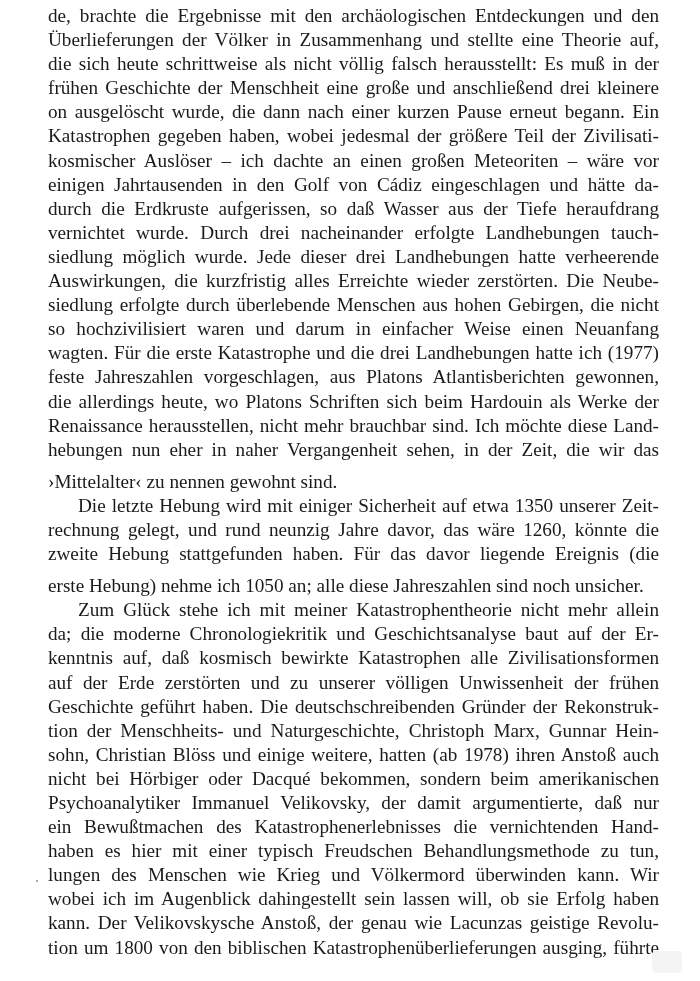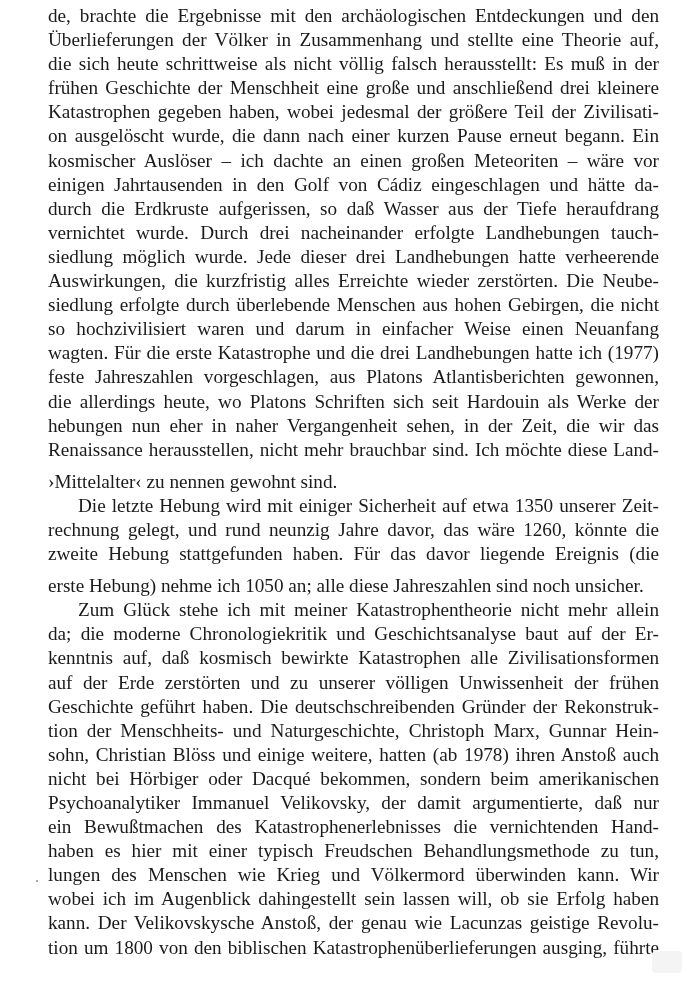--- a/index.html
+++ b/index.html
@@ -29,35 +29,35 @@
 </style>
 </head>
 <body>
 
 <div class="page" id="page">
     <div>
       <span class="line">de, brachte die Ergebnisse mit den archäologischen Entdeckungen und den</span>
       <span class="line">Überlieferungen der Völker in Zusammenhang und stellte eine Theorie auf,</span>
       <span class="line">die sich heute schrittweise als nicht völlig falsch herausstellt: Es muß in der</span>
       <span class="line">frühen Geschichte der Menschheit eine große und anschließend drei kleinere</span>
+      <span class="line">on ausgelöscht wurde, die dann nach einer kurzen Pause erneut begann. Ein</span>
       <span class="line">Katastrophen gegeben haben, wobei jedesmal der größere Teil der Zivilisati-</span>
-      <span class="line">on ausgelöscht wurde, die dann nach einer kurzen Pause erneut begann. Ein</span>
       <span class="line">kosmischer Auslöser – ich dachte an einen großen Meteoriten – wäre vor</span>
       <span class="line">einigen Jahrtausenden in den Golf von Cádiz eingeschlagen und hätte da-</span>
       <span class="line">durch die Erdkruste aufgerissen, so daß Wasser aus der Tiefe heraufdrang</span>
       <span class="line">vernichtet wurde. Durch drei nacheinander erfolgte Landhebungen tauch-</span>
       <span class="line">siedlung möglich wurde. Jede dieser drei Landhebungen hatte verheerende</span>
       <span class="line">Auswirkungen, die kurzfristig alles Erreichte wieder zerstörten. Die Neube-</span>
       <span class="line">siedlung erfolgte durch überlebende Menschen aus hohen Gebirgen, die nicht</span>
       <span class="line">so hochzivilisiert waren und darum in einfacher Weise einen Neuanfang</span>
       <span class="line">wagten. Für die erste Katastrophe und die drei Landhebungen hatte ich (1977)</span>
       <span class="line">feste Jahreszahlen vorgeschlagen, aus Platons Atlantisberichten gewonnen,</span>
-      <span class="line">die allerdings heute, wo Platons Schriften sich seit Hardouin als Werke der</span>
+      <span class="line">die allerdings heute, wo Platons Schriften sich beim Hardouin als Werke der</span>
+      <span class="line">Renaissance herausstellen, nicht mehr brauchbar sind. Ich möchte diese Land-</span>
       <span class="line">hebungen nun eher in naher Vergangenheit sehen, in der Zeit, die wir das</span>
-      <span class="line">Renaissance herausstellen, nicht mehr brauchbar sind. Ich möchte diese Land-</span>
       <span class="line last">›Mittelalter‹ zu nennen gewohnt sind.</span>
     </div>
     <div>
       <span class="line indent">Die letzte Hebung wird mit einiger Sicherheit auf etwa 1350 unserer Zeit-</span>
       <span class="line">rechnung gelegt, und rund neunzig Jahre davor, das wäre 1260, könnte die</span>
       <span class="line">zweite Hebung stattgefunden haben. Für das davor liegende Ereignis (die</span>
       <span class="line last">erste Hebung) nehme ich 1050 an; alle diese Jahreszahlen sind noch unsicher.</span>
     </div>
     <div>
       <span class="line indent">Zum Glück stehe ich mit meiner Katastrophentheorie nicht mehr allein</span>

